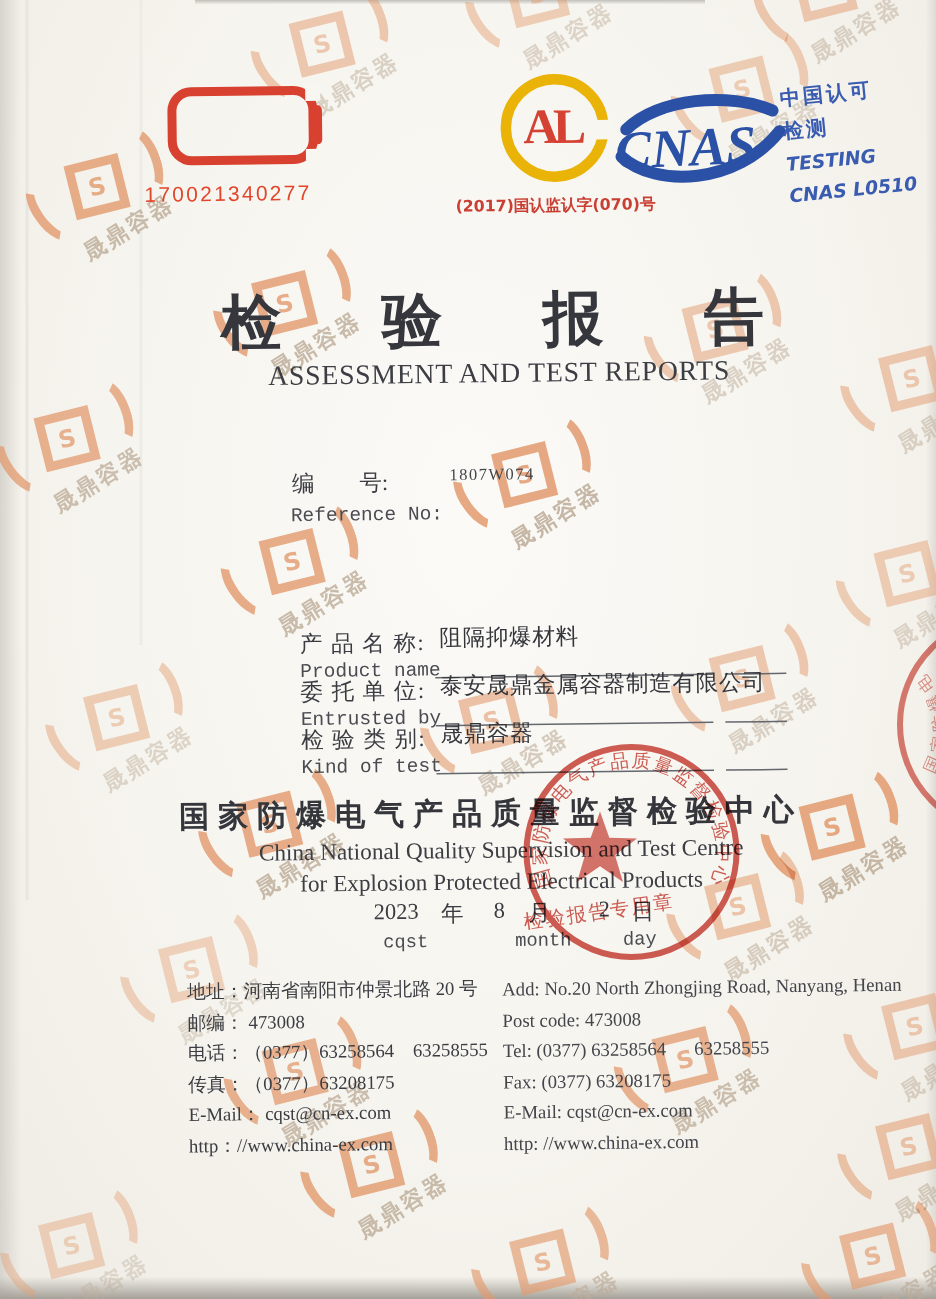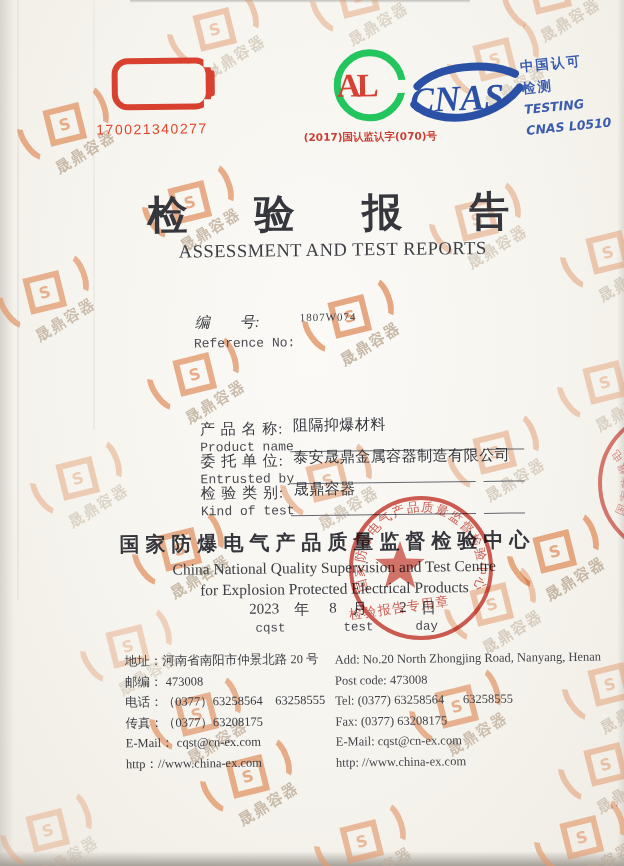--- a/index.html
+++ b/index.html
@@ -39,38 +39,38 @@
   .cma{left:116px;top:56px;width:160px;}
   .cma-box{position:relative;width:88px;height:40px;border:6px solid #d8402f;border-radius:16px;
            display:flex;align-items:center;justify-content:center;}
   .cma-letters{font:bold 34px "Liberation Sans",sans-serif;color:#d8402f;letter-spacing:1px;margin-top:-2px;}
   .cma-notch-t,.cma-notch-b{position:absolute;right:-8px;width:10px;height:11px;background:#f8f6f1;}
   .cma-notch-t{top:-7px;} .cma-notch-b{bottom:-7px;}
   .cma-bar{position:absolute;right:-9px;top:7px;width:8px;height:26px;background:#d8402f;border-radius:3px;}
   .cma-number{margin:11px 0 0 -16px;font:14px "Liberation Sans",sans-serif;color:#e2462c;letter-spacing:1.5px;}
 
   .al{left:294px;top:50px;width:160px;text-align:center;}
-  .al-circle{position:relative;margin:0 auto;width:58px;height:58px;border:7px solid #22c55e;border-radius:50%;
-             display:flex;align-items:center;justify-content:flex-start;}
+  .al-circle{position:relative;margin:0 auto;width:58px;height:58px;border:7px solid #eab308;border-radius:50%;
+             display:flex;align-items:center;justify-content:center;}
   .al-letters{font:bold 33px "Liberation Serif",serif;color:#d54133;letter-spacing:-4px;margin-left:-4px;}
   .al-notch{position:absolute;right:-9px;top:24px;width:11px;height:13px;background:#f8f6f1;}
   .al-caption{margin-top:9px;font:bold 10.5px "DejaVu Sans",sans-serif;color:#c93f33;letter-spacing:0;}
 
   .cnas-logo{left:410px;top:62px;transform:rotate(-2deg);}
   .cnas-text{left:527px;top:54px;transform:rotate(-5deg);color:#3a5cb0;font-family:"DejaVu Sans",sans-serif;}
   .cnas-text .l-zh{font-size:13.5px;font-weight:bold;line-height:22px;letter-spacing:2px;}
   .cnas-text .l-en{font-size:12.5px;font-weight:bold;line-height:21px;font-style:italic;}
 
   
   .title-zh{left:150px;top:186px;width:362px;display:flex;justify-content:space-between;
             font-size:40px;font-weight:600;color:#35373d;}
   .title-en{left:140px;top:240px;width:390px;text-align:center;font-size:18.5px;letter-spacing:.5px;color:#3c3e44;}
 
   
-  .ref-zh{left:196px;top:312px;font-size:15px;white-space:pre;color:#3a3c42;font-style:italic;}
+  .ref-zh{left:196px;top:312px;font-size:15px;white-space:pre;color:#3a3c42;}
   .ref-val{left:301px;top:311px;font-size:11px;letter-spacing:1px;color:#43454b;}
   .ref-en{left:195px;top:335px;font:13px "Liberation Mono","DejaVu Sans Mono",monospace;color:#4a4c52;}
 
   
   .frow{position:absolute;left:200px;width:340px;height:40px;}
   .f-zh{position:absolute;left:0;top:3px;font-size:15px;letter-spacing:1px;color:#3a3c42;}
   .f-val{position:absolute;left:93px;top:0;font-size:15px;letter-spacing:.5px;color:#34363c;white-space:nowrap;}
   .f-en{position:absolute;left:0;top:23px;font:13px "Liberation Mono","DejaVu Sans Mono",monospace;color:#4a4c52;}
   .f-line{position:absolute;top:35px;border-bottom:1.4px solid #64676d;}
   .f-line.long{left:90px;width:185px;}
@@ -394,21 +394,21 @@
     <div class="abs issuer-en1">China National Quality Supervision and Test Centre</div>
     <div class="abs issuer-en2">for Explosion Protected Electrical Products</div>
 
     <span class="date-v" style="left:247px">2023</span>
     <span class="date-v" style="left:292px">年</span>
     <span class="date-v" style="left:327px">8</span>
     <span class="date-v" style="left:350px">月</span>
     <span class="date-v" style="left:397px">2</span>
     <span class="date-v" style="left:419px">日</span>
     <span class="date-l" style="left:253px">cqst</span>
-    <span class="date-l" style="left:341px">test</span>
+    <span class="date-l" style="left:341px">month</span>
     <span class="date-l" style="left:413px">day</span>
 
     <div class="abs contact-zh">
       <div>地址：河南省南阳市仲景北路 20 号</div>
       <div>邮编： 473008</div>
       <div>电话：（0377）63258564    63258555</div>
       <div>传真：（0377）63208175</div>
       <div>E-Mail： cqst@cn-ex.com</div>
       <div>http：//www.china-ex.com</div>
     </div>

